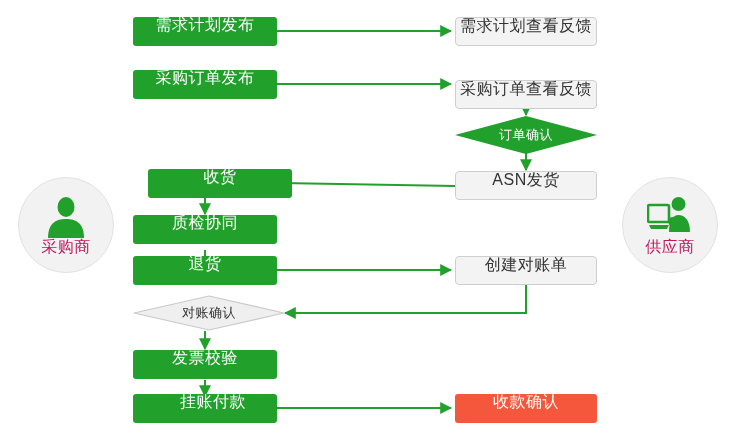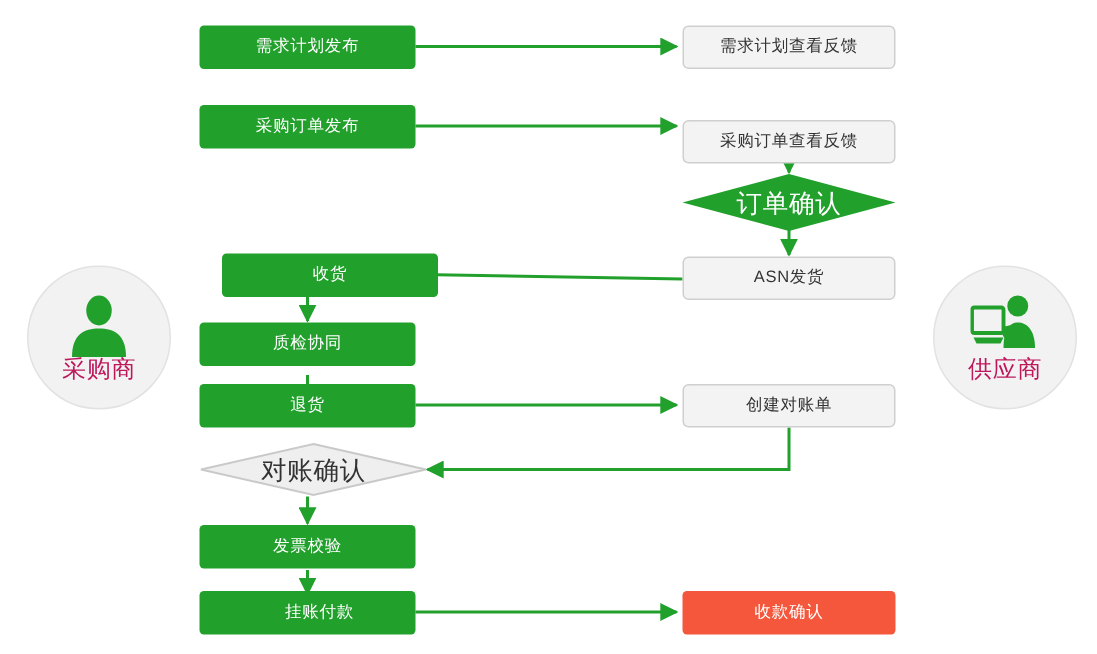--- a/index.html
+++ b/index.html
@@ -24,23 +24,22 @@
     top: 0;
     width: 731px;
     height: 436px;
   }
 
   
   .node {
     position: absolute;
     box-sizing: border-box;
     display: flex;
-    align-items: center;
     justify-content: center;
-    font-size: 11px;
+    font-size: 16px;
     line-height: 1;
     letter-spacing: 0.5px;
     white-space: nowrap;
     z-index: 3;
   }
   .node.green {
     background: #22a02c;
     color: #ffffff;
     border-radius: 3px;
   }
@@ -63,21 +62,21 @@
   }
   .diamond .dlabel {
     position: absolute;
     left: 0;
     top: 0;
     width: 100%;
     height: 100%;
     display: flex;
     align-items: center;
     justify-content: center;
-    font-size: 17px;
+    font-size: 13px;
     letter-spacing: 0.5px;
     white-space: nowrap;
     pointer-events: none;
   }
   .diamond.green .dlabel { color: #ffffff; }
   .diamond.gray .dlabel  { color: #333333; }
 
   
   .actor {
     position: absolute;

